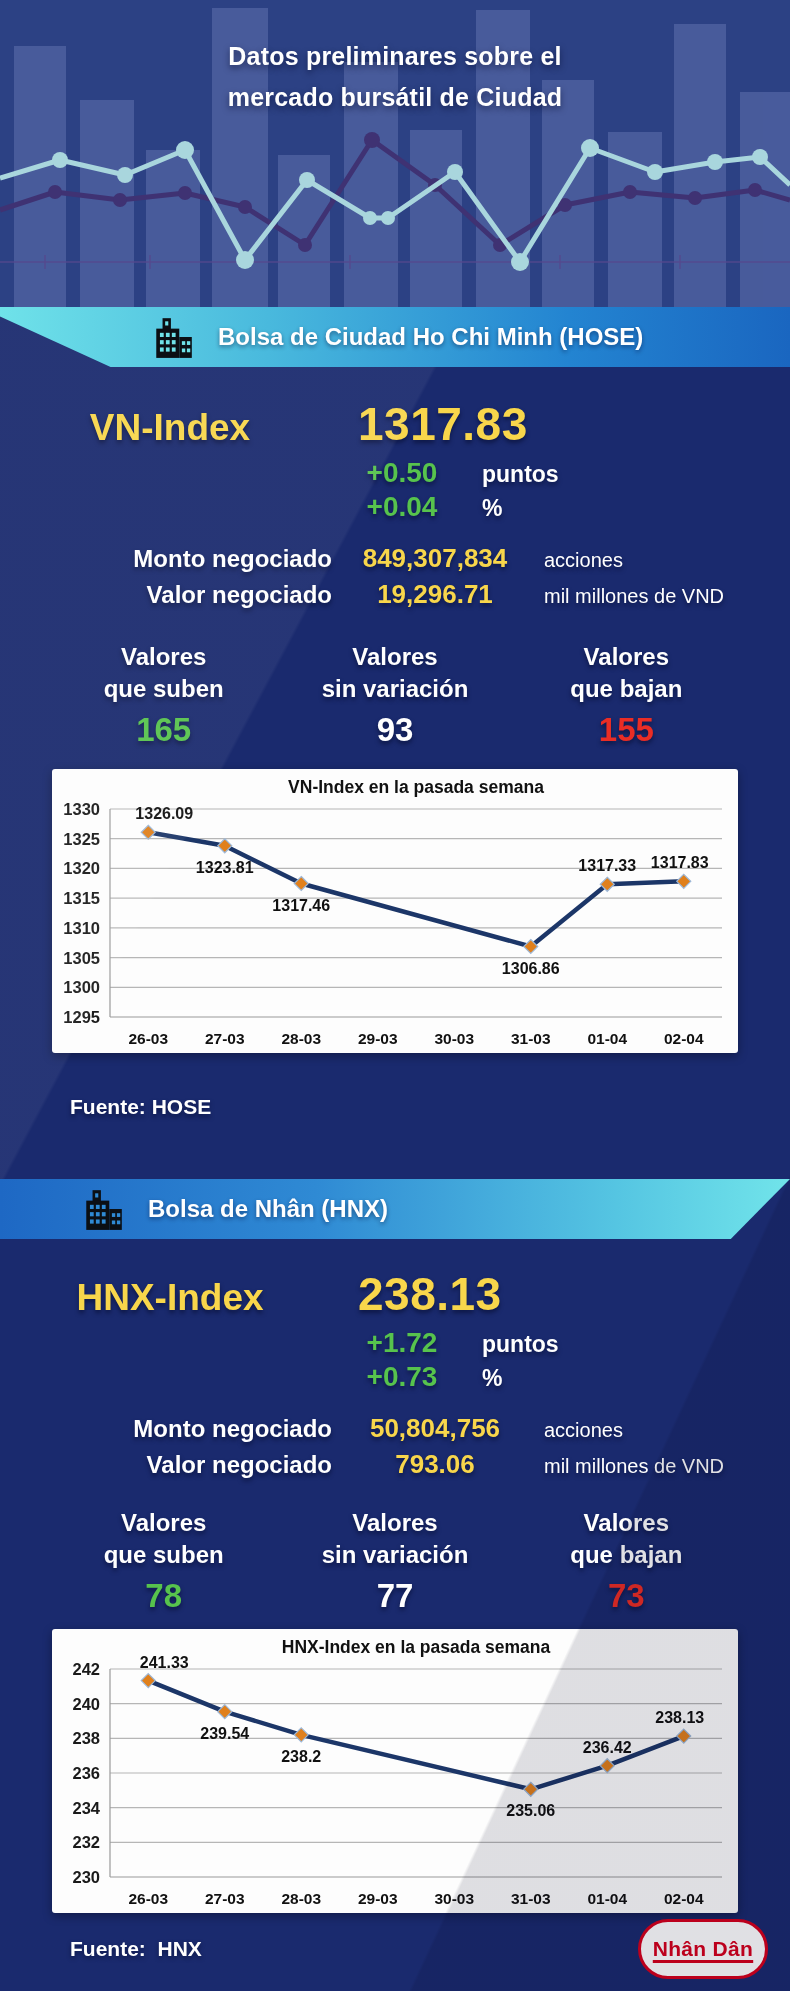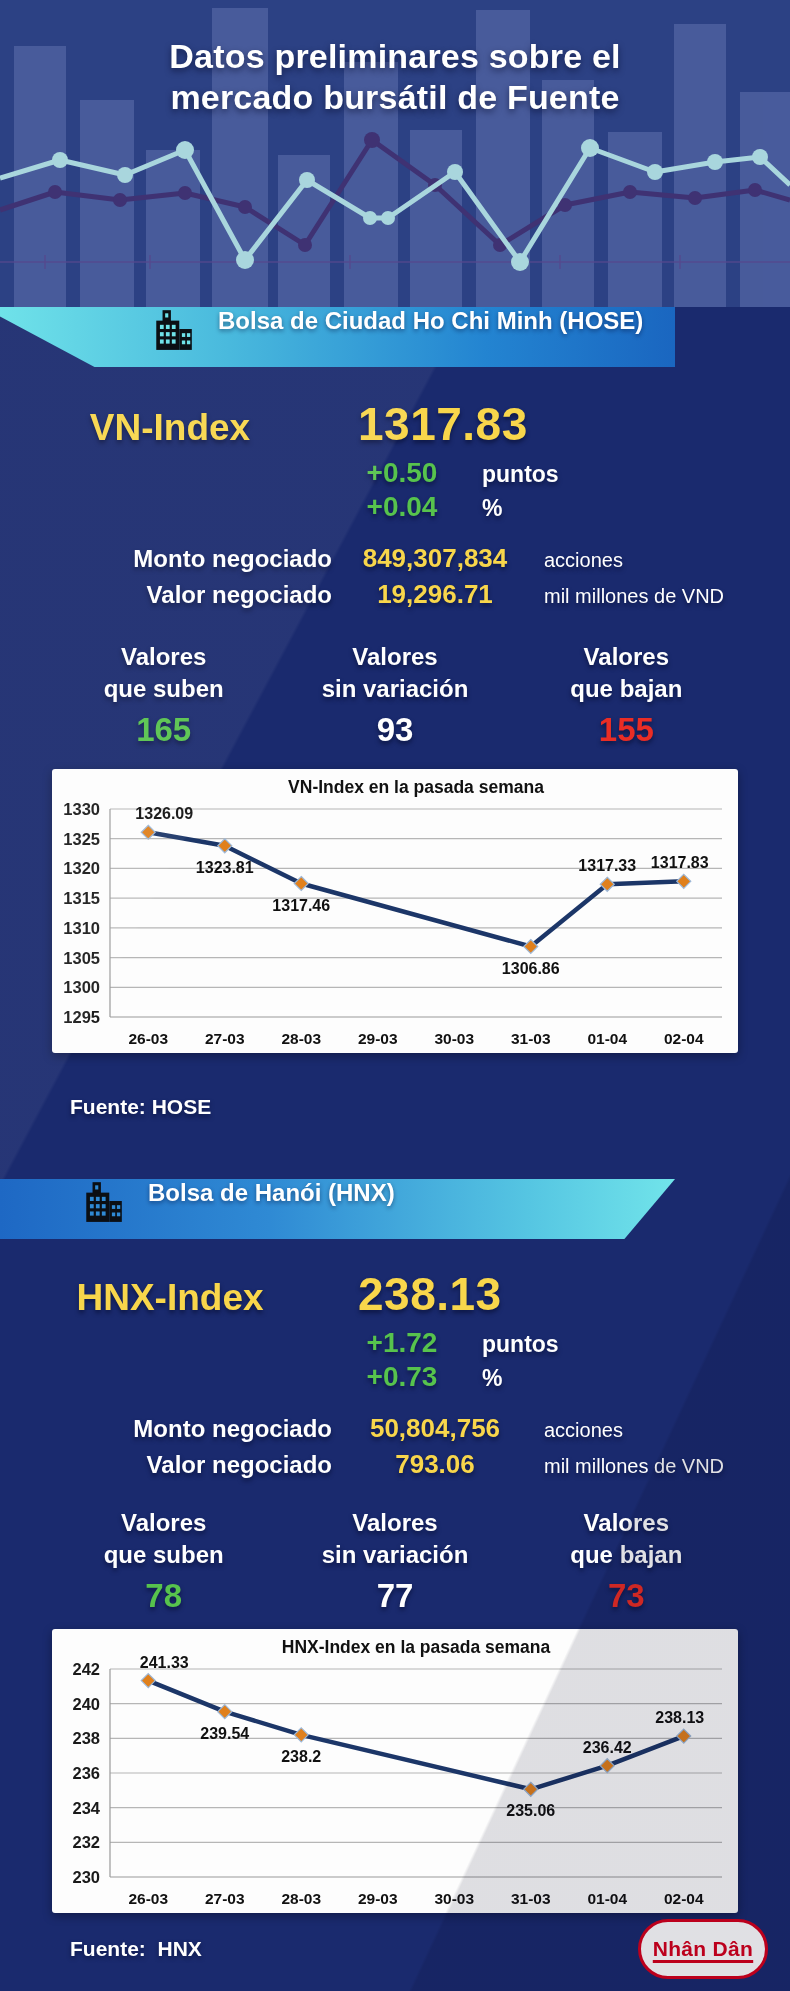--- a/index.html
+++ b/index.html
@@ -14,31 +14,31 @@
     content:"";position:absolute;inset:0;pointer-events:none;
     background:
       linear-gradient(118deg, rgba(255,255,255,0.055) 0 34%, rgba(255,255,255,0) 34.2%),
       linear-gradient(295deg, rgba(0,0,30,0.12) 0 22%, rgba(0,0,0,0) 22.2%);
   }
   
   header{position:relative;width:790px;height:307px;background:#2c4184;overflow:hidden;}
   .deco{position:absolute;inset:0;}
   .title{
     position:absolute;top:36px;left:0;width:100%;text-align:center;
-    font-size:34px;font-weight:bold;line-height:41px;letter-spacing:.2px;
+    font-size:25px;font-weight:bold;line-height:41px;letter-spacing:.2px;
     text-shadow:0 3px 6px rgba(5,10,40,.55);z-index:3;
   }
   .subtitle-row{
     position:absolute;top:205px;left:58px;right:30px;display:flex;align-items:center;z-index:3;
   }
   .clock{width:42px;height:42px;flex:0 0 42px;margin-right:28px;}
   .subtitle-text{font-size:19.5px;font-weight:500;text-shadow:0 2px 4px rgba(5,10,40,.5);}
   
   .banner{
-    position:relative;width:675px;height:60px;display:flex;z-index:2;
+    position:relative;width:790px;height:60px;display:flex;align-items:center;z-index:2;
   }
   .banner-hose{
     background:linear-gradient(90deg,#6fe2e9 0%,#49b9dd 34%,#2384d1 72%,#1a66c0 100%);
     clip-path:polygon(0 0,100% 0,100% 100%,14% 100%,0 16%);
     padding-left:150px;
   }
   .banner-hnx{
     margin-top:56px;
     background:linear-gradient(90deg,#1e68c4 0%,#2f8ad4 40%,#55c5e2 78%,#71e4ea 100%);
     clip-path:polygon(0 0,100% 0,92.5% 100%,0 100%);
@@ -143,21 +143,21 @@
           <circle cx="455" cy="172" r="8"></circle>
           <circle cx="520" cy="262" r="9"></circle>
         <circle cx="590" cy="148" r="9"></circle>
           <circle cx="655" cy="172" r="8"></circle>
           <circle cx="715" cy="162" r="8"></circle>
         <circle cx="760" cy="157" r="8"></circle>
       </g>
     </svg>
     <div class="title">
       <div>Datos preliminares sobre el</div>
-      <div>mercado bursátil de Fuente</div>
+      <div>mercado bursátil de Ciudad</div>
     </div>
   </header>
 
   <div class="banner banner-hose">
     <svg class="bld" viewBox="0 0 44 40">
       <g fill="#0b0f14">
         <rect x="12" y="2" width="8" height="12"></rect>
         <rect x="6" y="12" width="22" height="28"></rect>
         <rect x="28" y="20" width="12" height="20"></rect>
       </g>
@@ -292,21 +292,21 @@
           <rect x="20.9" y="23" width="3.6" height="4"></rect>
         <rect x="9.5" y="30" width="3.6" height="4"></rect>
           <rect x="15.2" y="30" width="3.6" height="4"></rect>
           <rect x="20.9" y="30" width="3.6" height="4"></rect>
         <rect x="30.5" y="24" width="3.2" height="3.6"></rect>
           <rect x="35.3" y="24" width="3.2" height="3.6"></rect>
         <rect x="30.5" y="31" width="3.2" height="3.6"></rect>
           <rect x="35.3" y="31" width="3.2" height="3.6"></rect>
       </g>
     </svg>
-    <span class="banner-text">Bolsa de Hanói (HNX)</span>
+    <span class="banner-text">Bolsa de Nhân (HNX)</span>
   </div>
 
   <section>
     <div class="index-row" style="margin-top:28px;">
       <span class="idx-name yellow ts">HNX-Index</span>
       <span class="idx-val yellow ts">238.13</span>
     </div>
     <div class="chg-row">
       <span class="chg-val green ts">+1.72</span>
       <span class="chg-unit ts">puntos</span>

